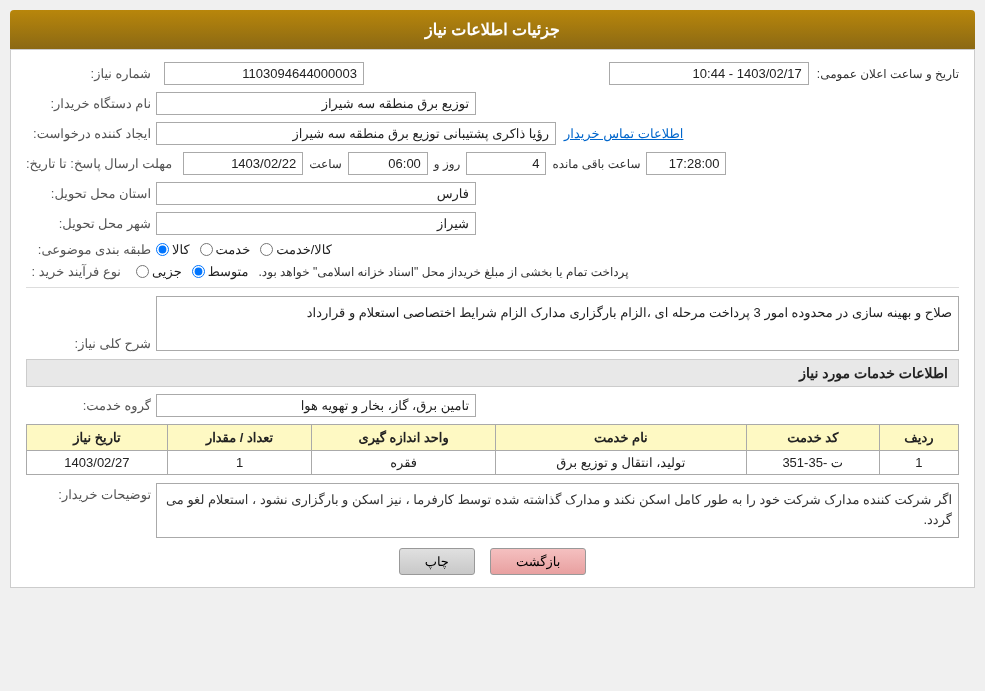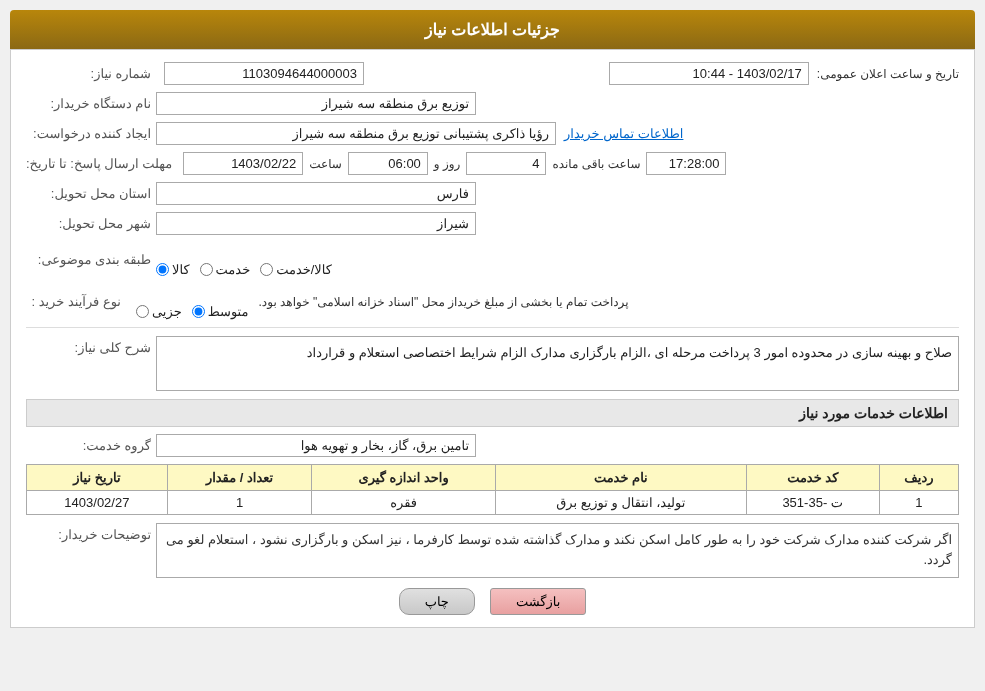--- a/index.html
+++ b/index.html
@@ -89,21 +89,20 @@
     .radio-group {
       display: flex;
       gap: 10px;
       align-items: center;
       direction: rtl;
     }
     .radio-item {
       display: flex;
       align-items: center;
       gap: 3px;
-      margin-top: 20px;
     }
     .radio-item input { cursor: pointer; }
     .type-row {
       display: flex;
       align-items: center;
       justify-content: flex-end;
       margin-bottom: 7px;
     }
     .type-row .label-cell { min-width: 130px; }
     .desc-box {
@@ -118,20 +117,21 @@
       background: #fff;
     }
     .desc-section {
       display: flex;
       align-items: flex-start;
       margin-bottom: 7px;
     }
     .desc-section .label-cell {
       min-width: 130px;
       padding-top: 4px;
+      margin-top: 36px;
     }
     .services-table {
       width: 100%;
       border-collapse: collapse;
       margin-bottom: 8px;
       font-size: 13px;
     }
     .services-table th {
       background: #fef9c3;
       border: 1px solid #aaa;
@@ -174,21 +174,20 @@
     .btn {
       padding: 5px 25px;
       font-size: 13px;
       font-family: Tahoma, Arial, sans-serif;
       cursor: pointer;
       border: 1px solid #999;
       border-radius: 3px;
     }
     .btn-print {
       background: linear-gradient(to bottom, #e0e0e0, #c8c8c8);
-      border-radius: 10px;
     }
     .btn-back {
       background: linear-gradient(to bottom, #f5c0c0, #e8a0a0);
     }
     .row-between {
       display: flex;
       align-items: center;
       justify-content: space-between;
       margin-bottom: 7px;
     }

